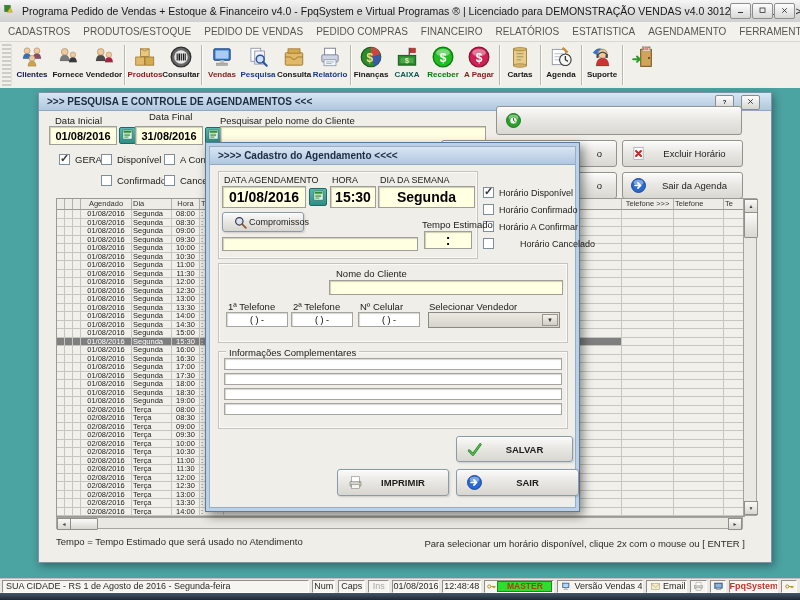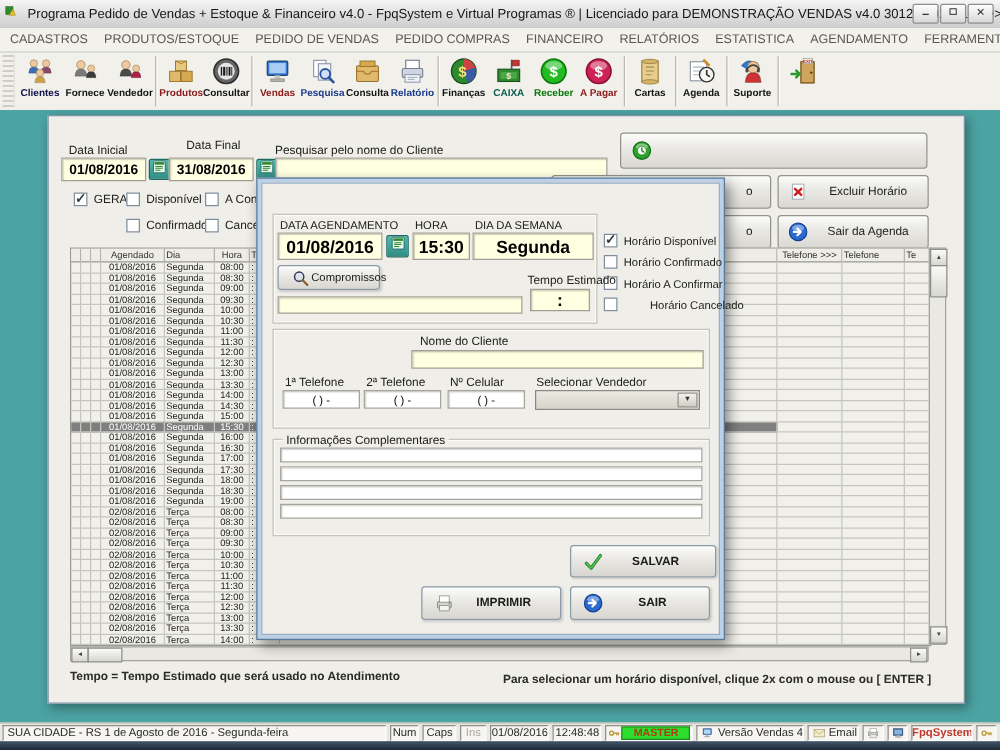--- a/index.html
+++ b/index.html
@@ -59,21 +59,21 @@
     font-size:7.5px;line-height:8px;color:#22221e;overflow:hidden;white-space:nowrap;padding:0 1px;}
   .g-head .g-cell{background:#EDECE6;border-right:1px solid #b2b1aa;border-bottom:1px solid #9a9a94;
     font-size:7.5px;color:#33332e;height:11px;line-height:10px;}
   .g-head{height:11px;}
   .g-cell.sel{background:#7f7f7f;color:#fff;}
   .g-c{text-align:center;}
   .sbar{background:#e9e8e2;border:1px solid #a5a49d;box-sizing:border-box;position:absolute;}
   .sthumb{background:linear-gradient(#fafaf8,#d8d7d1);border:1px solid #90908a;position:absolute;border-radius:1px;}
   .sarrow{position:absolute;display:flex;align-items:center;justify-content:center;
     background:linear-gradient(#fafaf8,#d8d7d1);border:1px solid #90908a;font-size:5px;color:#444;}
-  .footnote{font-size:9.5px;color:#2b2b27;font-weight:bold;}
+  .footnote{font-size:9.5px;color:#2b2b27;}
   
   #dialog{left:205px;top:54px;width:375px;height:370px;border:1px solid #5a7a9a;background:#bcd0e6;
     padding:3px;box-sizing:border-box;box-shadow:3px 4px 10px rgba(0,0,0,.45);}
   #dlg-inner{position:relative;width:100%;height:100%;background:#EFEEE9;border:1px solid #98aec4;box-sizing:border-box;}
   .bigval{font-weight:bold;font-size:14px;display:flex;align-items:center;justify-content:center;}
   .dbtn{position:absolute;background:linear-gradient(#fbfbfa,#e9e8e4 45%,#d7d6d0);border:1px solid #8a9aa8;
     border-radius:3px;display:flex;align-items:center;padding-left:9px;font-size:9.5px;color:#1c1c1a;
     box-shadow:inset 0 1px 0 #fff,1px 1px 2px rgba(0,0,0,.15);box-sizing:border-box;}
   .dbtn .bcap{flex:1;text-align:center;padding-right:6px;}
   .ddown{background:linear-gradient(#ece9e2,#d6d3ca);border:1px solid #8a8a84;position:absolute;box-sizing:border-box;}
@@ -350,20 +350,33 @@
             <path d="M2 13 h5.5 M5.5 10.5 L8 13 L5.5 15.5" fill="none" stroke="#2a9a2a" stroke-width="1.8" stroke-linecap="round" stroke-linejoin="round"></path>
           </svg>
         </span>
         <span class="tlbl" style="color:#151515"></span>
       </div>
     </div>
 
 <div id="desktop" class="abs">
 
   <div id="mainwin" class="abs">
+    <div class="win-caption">
+      <span>&gt;&gt;&gt;   PESQUISA E CONTROLE DE AGENDAMENTOS   &lt;&lt;&lt;</span>
+      <div class="capbtn abs" style="left:676px;top:2px;">
+            <span><svg width="11" height="11" viewBox="0 0 22 22" xmlns="http://www.w3.org/2000/svg">
+                <text x="11" y="16" font-size="12" font-weight="bold" text-anchor="middle" fill="#222">?</text>
+              </svg></span>
+          </div>
+      <div class="capbtn abs" style="left:702px;top:2px;">
+            <span><svg width="11" height="11" viewBox="0 0 22 22" xmlns="http://www.w3.org/2000/svg">
+                <path d="M6.5 6.5 L15.5 15.5 M15.5 6.5 L6.5 15.5" stroke="#333" stroke-width="1.8"></path>
+              </svg></span>
+          </div>
+    </div>
 
     <div class="lbl abs" style="left:16px;top:22px;">Data Inicial</div>
     <div class="yinput dateval abs" style="left:10px;top:33px;width:68px;height:19px;">01/08/2016</div>
     <div class="calbtn abs" style="left:80px;top:34px;width:17px;height:17px;">
           <span><svg width="13" height="13" viewBox="0 0 22 22" xmlns="http://www.w3.org/2000/svg">
               <rect x="3" y="3" width="16" height="16" rx="1.5" fill="#e8f6ee" stroke="#1e6a62" stroke-width="1.2"></rect>
               <rect x="4.5" y="4.5" width="13" height="3.5" fill="#2d8a2d"></rect>
               <path d="M5.5 10.5 h10 M5.5 13 h10 M5.5 15.5 h7" stroke="#2d8a2d" stroke-width="1.4"></path>
             </svg></span>
         </div>
@@ -937,20 +950,23 @@
       <div class="sthumb" style="left:13px;top:0;width:26px;height:10px;"></div>
       <div class="sarrow" style="right:0;top:0;width:12px;height:10px;">►</div>
     </div>
 
     <div class="footnote abs" style="left:17px;top:443px;">Tempo = Tempo Estimado que será usado no Atendimento</div>
     <div class="footnote abs" style="right:26px;top:445px;">Para selecionar um horário disponível, clique 2x com o mouse ou [ ENTER ]</div>
   </div>
 
   <div id="dialog" class="abs">
    <div id="dlg-inner">
+    <div class="win-caption">
+      <span>&gt;&gt;&gt;&gt;   Cadastro do Agendamento   &lt;&lt;&lt;&lt;</span>
+    </div>
 
     <div class="grp" style="left:8px;top:24px;width:260px;height:88px;"></div>
 
     <div class="lbl abs" style="left:14px;top:28px;font-size:9px;">DATA AGENDAMENTO</div>
     <div class="yinput bigval abs" style="left:12px;top:39px;width:84px;height:22px;">01/08/2016</div>
     <div class="calbtn abs" style="left:99px;top:41px;width:18px;height:18px;">
             <span><svg width="13" height="13" viewBox="0 0 22 22" xmlns="http://www.w3.org/2000/svg">
                 <rect x="3" y="3" width="16" height="16" rx="1.5" fill="#e8f6ee" stroke="#1e6a62" stroke-width="1.2"></rect>
                 <rect x="4.5" y="4.5" width="13" height="3.5" fill="#2d8a2d"></rect>
                 <path d="M5.5 10.5 h10 M5.5 13 h10 M5.5 15.5 h7" stroke="#2d8a2d" stroke-width="1.4"></path>
@@ -1034,21 +1050,21 @@
       <span style="display:flex;">
               <svg width="17" height="17" viewBox="0 0 22 22" xmlns="http://www.w3.org/2000/svg">
                 <rect x="4" y="9.5" width="14" height="6.5" rx="1" fill="#d4d4cc" stroke="#77776f" stroke-width="0.9"></rect>
                 <rect x="6" y="3.5" width="10" height="6.5" fill="#fff" stroke="#8a8a84" stroke-width="0.8"></rect>
                 <rect x="6" y="13.5" width="10" height="5.5" fill="#f4f4f0" stroke="#8a8a84" stroke-width="0.8"></rect>
                 <circle cx="16" cy="11" r="0.8" fill="#4a4"></circle>
               </svg>
             </span>
       <span class="bcap">IMPRIMIR</span>
     </div>
-    <div class="dbtn" style="left:246px;top:322px;width:112px;height:27px;font-weight:bold;">
+    <div class="dbtn" style="left:246px;top:322px;width:123px;height:27px;font-weight:bold;">
       <span style="display:flex;">
               <svg width="17" height="17" viewBox="0 0 22 22" xmlns="http://www.w3.org/2000/svg">
                 <circle cx="11" cy="11" r="9" fill="#2a6ad0" stroke="#12408c" stroke-width="1.2"></circle>
                 <ellipse cx="11" cy="7" rx="6.2" ry="3.4" fill="rgba(255,255,255,.4)"></ellipse>
                 <path d="M6.5 11 h6.5 M10.2 7.5 L13.8 11 L10.2 14.5" fill="none" stroke="#fff" stroke-width="2.2" stroke-linecap="round" stroke-linejoin="round"></path>
               </svg>
             </span>
       <span class="bcap">SAIR</span>
     </div>
    </div>

